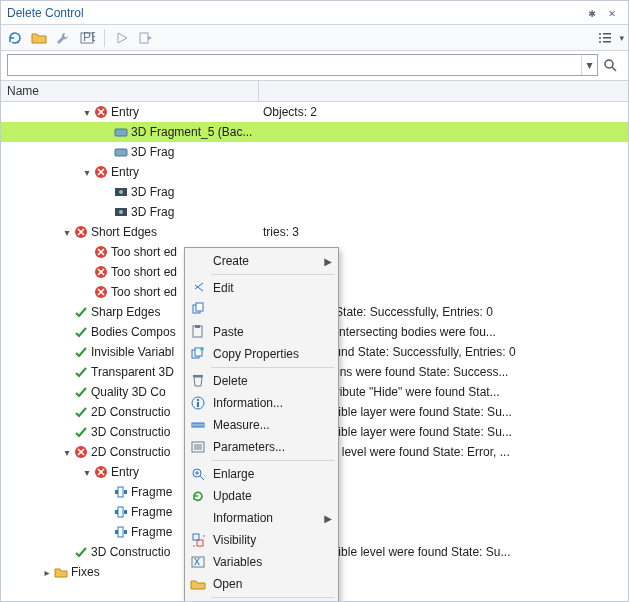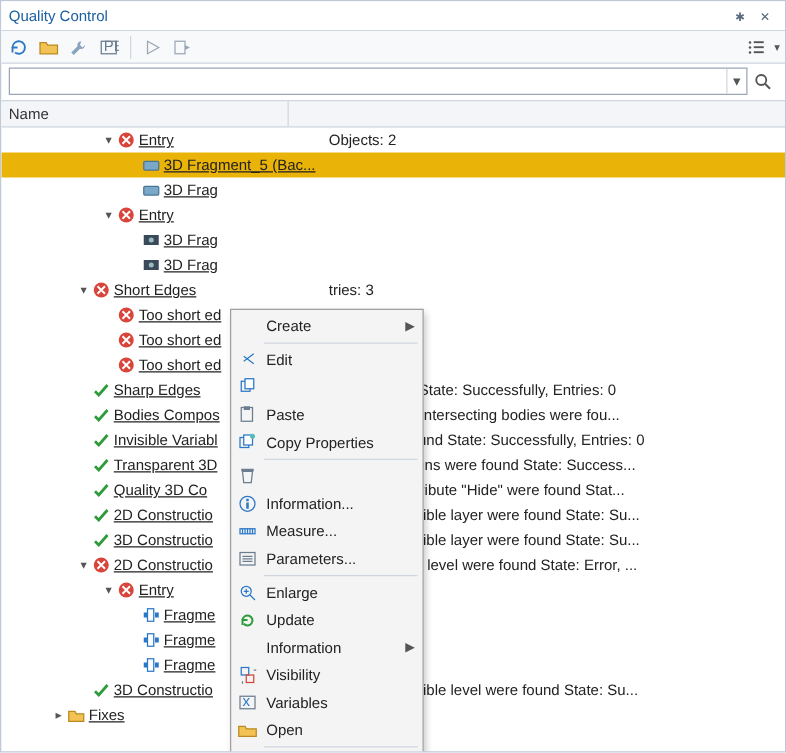--- a/index.html
+++ b/index.html
@@ -11,44 +11,44 @@
 .toolbar .tb-btn { width: 20px; height: 20px; display: flex; align-items: center; justify-content: center; cursor: default; }
 .toolbar .sep { width: 1px; height: 18px; background: #cfd6df; margin: 0 3px; }
 .toolbar .spacer { flex: 1; }
 .search-row { display: flex; align-items: center; padding: 3px 6px 4px; gap: 4px; }
 .search-row .search-box { flex: 1; height: 22px; border: 1px solid #9aa6b6; background: #fff; display: flex; align-items: center; }
 .search-box input { flex: 1; border: none; outline: none; padding: 0 4px; background: transparent; }
 .search-box .dd { width: 16px; text-align: center; color: #555; border-left: 1px solid #cfd6df; height: 100%; line-height: 20px; }
 .search-row .mag { width: 20px; text-align: center; color: #555; }
 .headers { display: flex; height: 22px; background: #f3f5f8; border-top: 1px solid #cfd6df; border-bottom: 1px solid #cfd6df; }
 .headers .col { padding: 3px 6px; color: #333; border-right: 1px solid #cfd6df; }
-.col-name { width: 230px; }
+.col-name { width: 258px; }
 .col-info { flex: 1; }
 .tree { position: relative; height: 508px; overflow: hidden; user-select: none; }
 .tree-row { display: flex; align-items: center; height: 20px; white-space: nowrap; }
-.tree-row.selected { background: #eab308; }
+.tree-row.selected { background: #bef264; }
 .tree-row .indent { display: inline-block; }
 .tree-row .twist { width: 12px; text-align: center; color: #555; font-size: 10px; }
 .tree-row .ic { width: 16px; height: 16px; display: inline-flex; align-items: center; justify-content: center; margin-right: 2px; }
-.tree-row .label { color: #222; text-decoration: underline; }
+.tree-row .label { color: #222; }
 .tree-row .cell-name { width: 258px; display: flex; align-items: center; overflow: hidden; }
 .tree-row .cell-info { flex: 1; padding-left: 4px; color: #222; overflow: hidden; text-overflow: ellipsis; }
 .ctx { position: absolute; left: 183px; top: 145px; width: 155px; background: #f4f4f4; border: 1px solid #a0a0a0; box-shadow: 2px 3px 6px rgba(0,0,0,0.25); padding: 2px 0; z-index: 10; }
 .ctx .mi { height: 22px; display: flex; align-items: center; padding: 0 6px 0 2px; }
 .ctx .mi .mic { width: 22px; height: 16px; display: flex; align-items: center; justify-content: center; }
 .ctx .mi .mlabel { flex: 1; padding-left: 4px; color: #222; }
 .ctx .mi .arrow { color: #555; font-size: 10px; }
 .ctx .msep { height: 1px; background: #cfd6df; margin: 2px 4px 2px 26px; }
 svg { display: block; }
 </style>
 </head>
 <body>
 
 <div class="title-bar">
-  <span class="title">Quality Control</span>
+  <span class="title">Delete Control</span>
   <span class="win-btn">✱</span>
   <span class="win-btn">✕</span>
 </div>
 
 <div class="toolbar">
   <div class="tb-btn">
       <svg width="16" height="16">
         <path d="M3 8a5 5 0 1 1 2 4" fill="none" stroke="#2a78c7" stroke-width="1.5"></path>
         <path d="M3 12l0-4 4 0" fill="none" stroke="#2a78c7" stroke-width="1.5"></path>
       </svg>
@@ -486,20 +486,21 @@
         <span class="mlabel">Copy Properties</span>
       </div>
       <div class="msep"></div>
       <div class="mi">
         <span class="mic">
           <svg width="16" height="16">
             <path d="M4 4h8l-1 9H5z" fill="none" stroke="#6b7d90"></path>
             <rect x="3" y="2" width="10" height="2" fill="#6b7d90"></rect>
           </svg>
         </span>
+        <span class="mlabel">Delete</span>
       </div>
       <div class="mi">
         <span class="mic">
           <svg width="16" height="16">
             <circle cx="8" cy="8" r="6" fill="none" stroke="#2a78c7"></circle>
             <rect x="7" y="7" width="2" height="5" fill="#2a78c7"></rect>
             <rect x="7" y="4" width="2" height="2" fill="#2a78c7"></rect>
           </svg>
         </span>
         <span class="mlabel">Information...</span>

